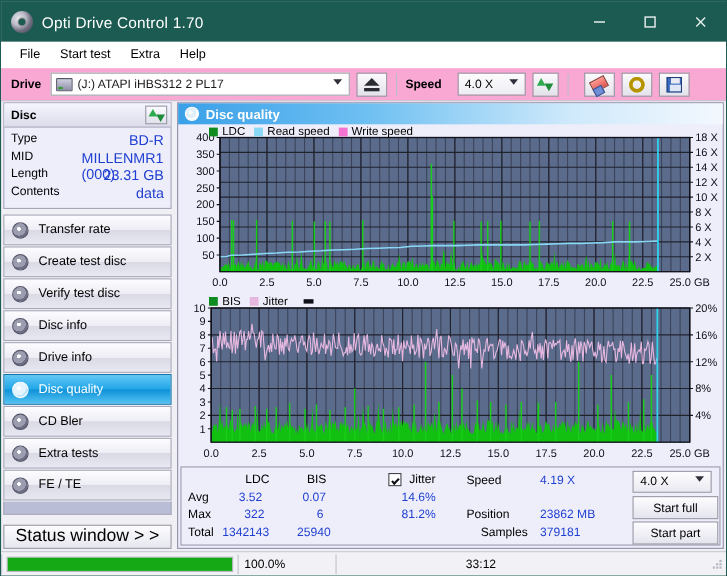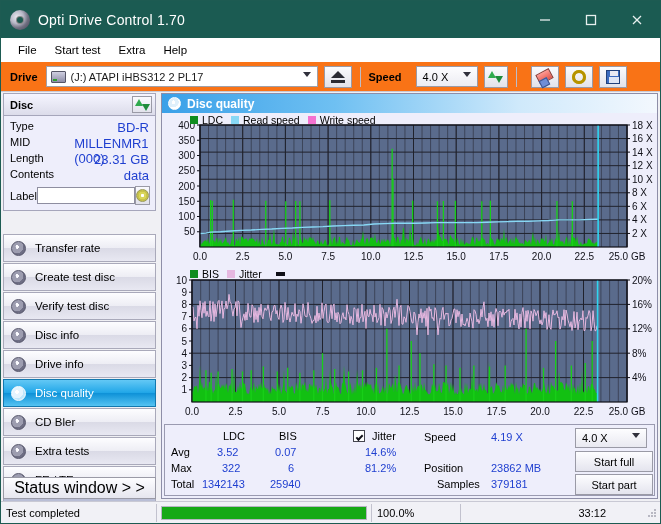--- a/index.html
+++ b/index.html
@@ -48,21 +48,21 @@
   .menubar {
     position:absolute; left:0; top:37px; width:659px; height:24px;
     background:#ffffff; display:flex; align-items:center; padding-left: 8px;
     border-bottom: 1px solid #ffffff;
   }
   .menu-item { padding: 2px 9px; font-size:11.5px; color:#000; }
 
   
   .toolbar {
     position:absolute; left:0; top:61px; width:659px; height:30px;
-    background:#f97316; display:flex; align-items:center;
+    background:#f9a8d4; display:flex; align-items:center;
     border-bottom: 1px solid #c8c8d4;
   }
   .tb-label { font-size:11px; font-weight:bold; color:#000; margin: 0 8px 0 9px; }
   .drive-combo {
     width: 272px; height: 21px; background:#fff;
     border:1px solid #a0a0a8; display:flex; align-items:center;
     font-size:11px; position:relative;
   }
   .drive-ico {
     width:15px; height:12px; margin:0 5px 0 4px; flex:none; position:relative;
@@ -138,21 +138,21 @@
   .disc-btn {
     width:22px;height:19px;background:linear-gradient(#fafaff,#e0e0ea);border:1px solid #9a9aa6;
     display:flex;align-items:center;justify-content:center;
   }
   .cd-glyph {
     width:13px;height:13px;border-radius:50%;
     background: radial-gradient(circle at 50% 50%, #fff 0 18%, #d9d55a 19% 48%, #c7c24a 49% 100%);
     border:1px solid #9a9a55;
   }
 
-  .navlist { margin-top:23px; width:153px; }
+  .navlist { margin-top:5px; width:153px; }
   .nav-item {
     height:28px; width:153px; margin-bottom:1px;
     background: linear-gradient(#fdfdff 0%, #ededf4 50%, #dadae6 51%, #e8e8f2 100%);
     border:1px solid #a9a9ba; display:flex; align-items:center; padding-left:7px;
   }
   .nav-item.active {
     background: linear-gradient(#63c8f5 0%, #22a7e8 48%, #0f92d8 52%, #55c3f2 100%);
     border-color:#1378ae; color:#fff;
   }
   .nav-ico {
@@ -330,27 +330,20 @@
           <span class="disc-key">MID</span>
           <span class="disc-val">MILLENMR1 (000)</span>
         </div>
         <div class="disc-row">
           <span class="disc-key">Length</span>
           <span class="disc-val">23.31 GB</span>
         </div>
         <div class="disc-row">
           <span class="disc-key">Contents</span>
           <span class="disc-val">data</span>
-        </div>
-        <div class="label-row">
-          <span class="disc-key">Label</span>
-          <input class="label-input" type="text" value="" style="">
-          <span class="disc-btn">
-            <span class="cd-glyph"></span>
-          </span>
         </div>
       </div>
     </div>
 
     <div class="navlist">
       <div class="nav-item">
         <span class="nav-ico"></span>
         <span class="nav-label">Transfer rate</span>
       </div>
       <div class="nav-item">
@@ -741,21 +734,20 @@
           <span>4.0 X</span>
           <span class="combo-arrow"></span>
         </div>
         <div class="act-btn" style="left:410px; top:49px;">Start part</div>
         <div class="act-btn" style="left:410px; top:26px;">Start full</div>
       </div>
     </div>
   </div>
 
   <div class="statusbar">
-    <div class="sb-cell" style="width:155px;">Test completed</div>
     <div class="sb-sep"></div>
     <div class="progress-wrap">
       <div class="progress-fill" id="progfill" style="width: 100%;"></div>
     </div>
     <div class="sb-sep"></div>
     <div class="sb-cell" style="width:88px;">100.0%</div>
     <div class="sb-sep"></div>
     <div class="sb-cell" style="width:150px;justify-content:flex-end;">33:12</div>
     <div class="grip">
       <svg width="10" height="10" viewBox="0 0 10 10">

